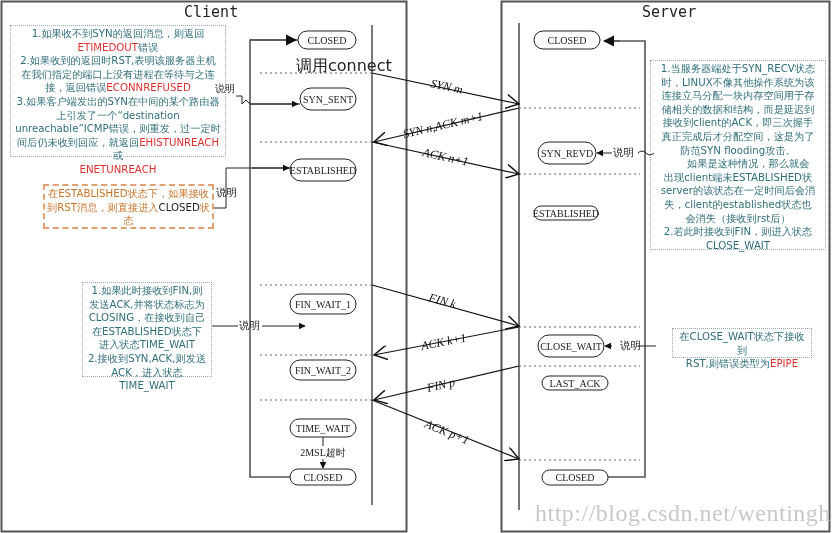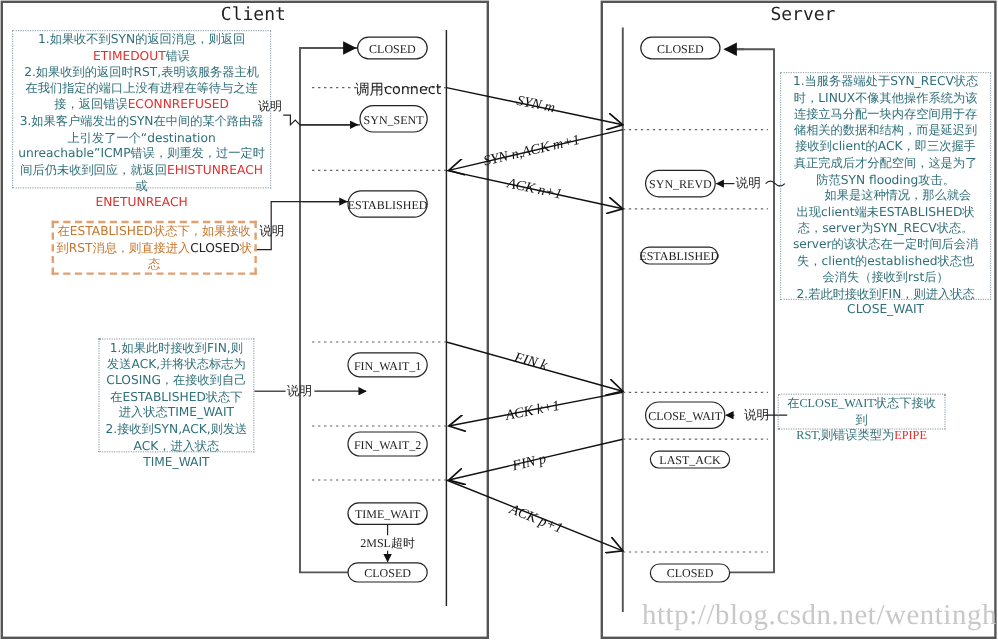--- a/index.html
+++ b/index.html
@@ -167,21 +167,21 @@
       <div><span>2.如果收到的返回时RST,表明该服务器主机</span></div>
       <div><span>在我们指定的端口上没有进程在等待与之连</span></div>
       <div><span>接，返回错误</span><span class="red">ECONNREFUSED</span></div>
       <div><span>3.如果客户端发出的SYN在中间的某个路由器</span></div>
       <div><span>上引发了一个“destination</span></div>
       <div><span>unreachable”ICMP错误，则重发，过一定时</span></div>
       <div><span>间后仍未收到回应，就返回</span><span class="red">EHISTUNREACH</span><span>或</span></div>
       <div><span class="red">ENETUNREACH</span></div>
     </div>
 <div class="label" style="left:215px;top:82px;font-size:10px;">说明</div>
-<div class="label" style="left:296px;top:66px;font-size:12px;text-align:center;">调用connect</div>
+<div class="label" style="left:296px;top:56px;font-size:16px;text-align:center;">调用connect</div>
 
 <div class="note orange" style="left:43px;top:184px;width:171px;height:45px;">
       <div><span>在ESTABLISHED状态下，如果接收</span></div>
       <div><span>到RST消息，则直接进入</span><span class="dark">CLOSED</span><span>状</span></div>
       <div><span>态</span></div>
     </div>
 <div class="label" style="left:216px;top:186px;">说明</div>
 
 <div class="note" style="left:82px;top:282px;width:130px;height:95px;">
       <div><span>1.如果此时接收到FIN,则</span></div>
@@ -197,30 +197,29 @@
 <div class="note" style="left:650px;top:60px;width:176px;height:190px;">
       <div><span>1.当服务器端处于SYN_RECV状态</span></div>
       <div><span>时，LINUX不像其他操作系统为该</span></div>
       <div><span>连接立马分配一块内存空间用于存</span></div>
       <div><span>储相关的数据和结构，而是延迟到</span></div>
       <div><span>接收到client的ACK，即三次握手</span></div>
       <div><span>真正完成后才分配空间，这是为了</span></div>
       <div><span>防范SYN flooding攻击。</span></div>
       <div><span>　　如果是这种情况，那么就会</span></div>
       <div><span>出现client端未ESTABLISHED状</span></div>
-      <div><span>态，server为SYN_RECV状态。</span></div>
       <div><span>server的该状态在一定时间后会消</span></div>
       <div><span>失，client的established状态也</span></div>
       <div><span>会消失（接收到rst后）</span></div>
       <div><span>2.若此时接收到FIN，则进入状态</span></div>
       <div><span>CLOSE_WAIT</span></div>
     </div>
 <div class="label" style="left:613px;top:146px;">说明</div>
 
-<div class="note" style="left:648px;top:328px;width:140px;height:30px;font-family:Liberation Serif, serif;">
+<div class="note" style="left:672px;top:328px;width:140px;height:30px;">
       <div><span>在CLOSE_WAIT状态下接收到</span></div>
       <div><span>RST,则错误类型为</span><span class="red">EPIPE</span></div>
     </div>
 <div class="label" style="left:620px;top:339px;">说明</div>
 
 <div class="watermark" style="left:520px;top:500px;">http://blog.csdn.net/wentinghe</div>
 
 </div>
 
 </body></html>

